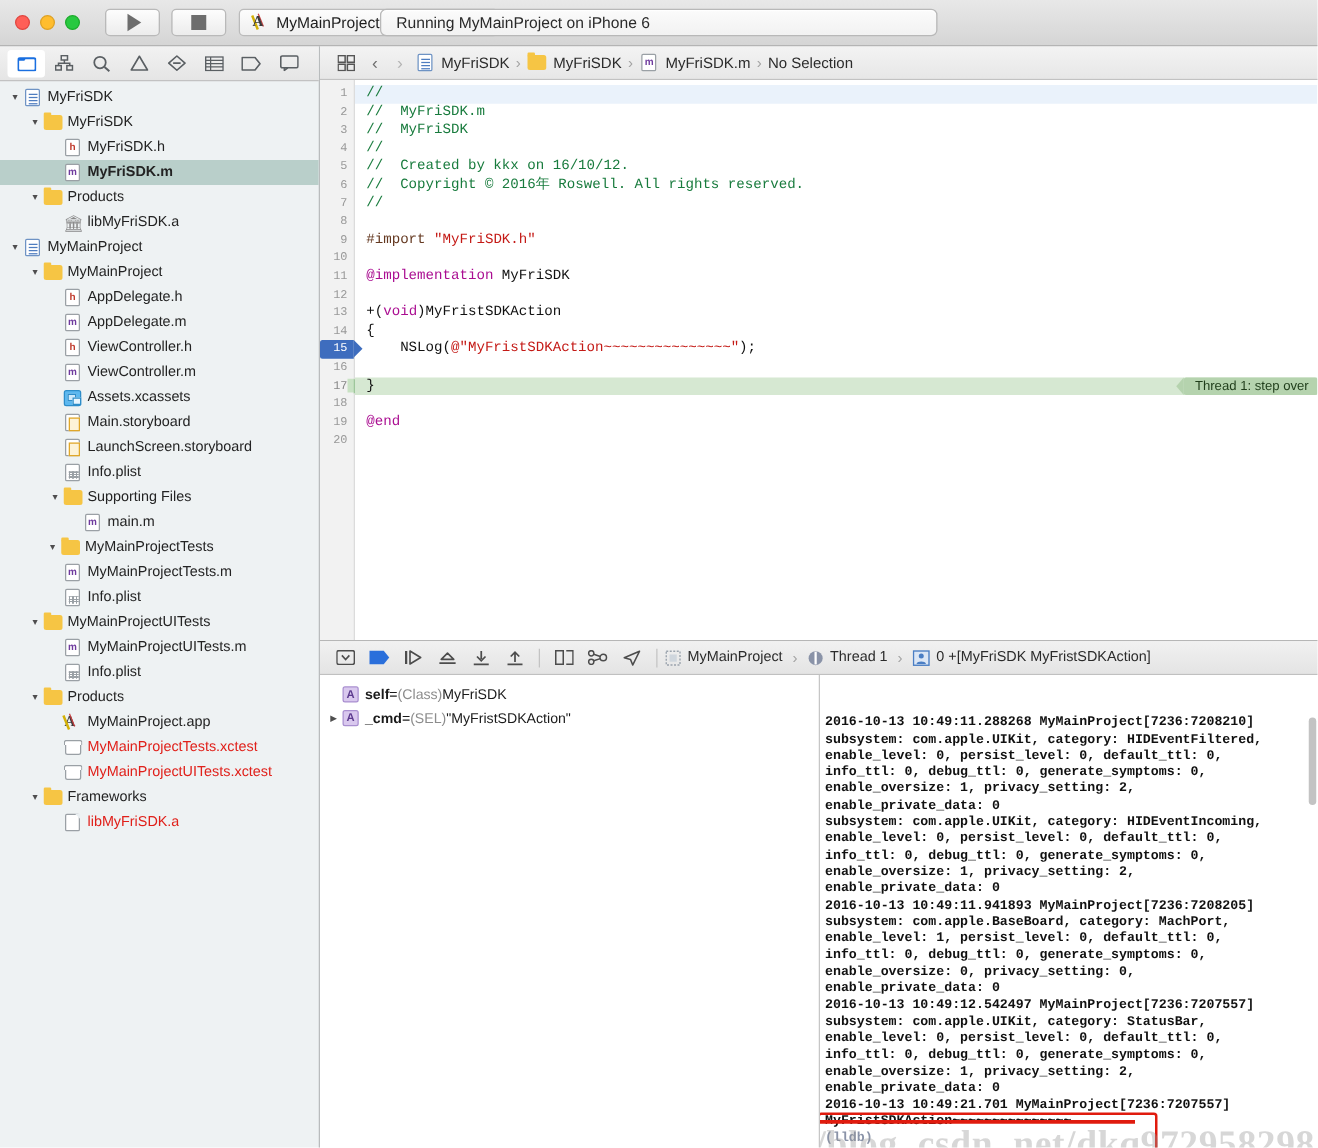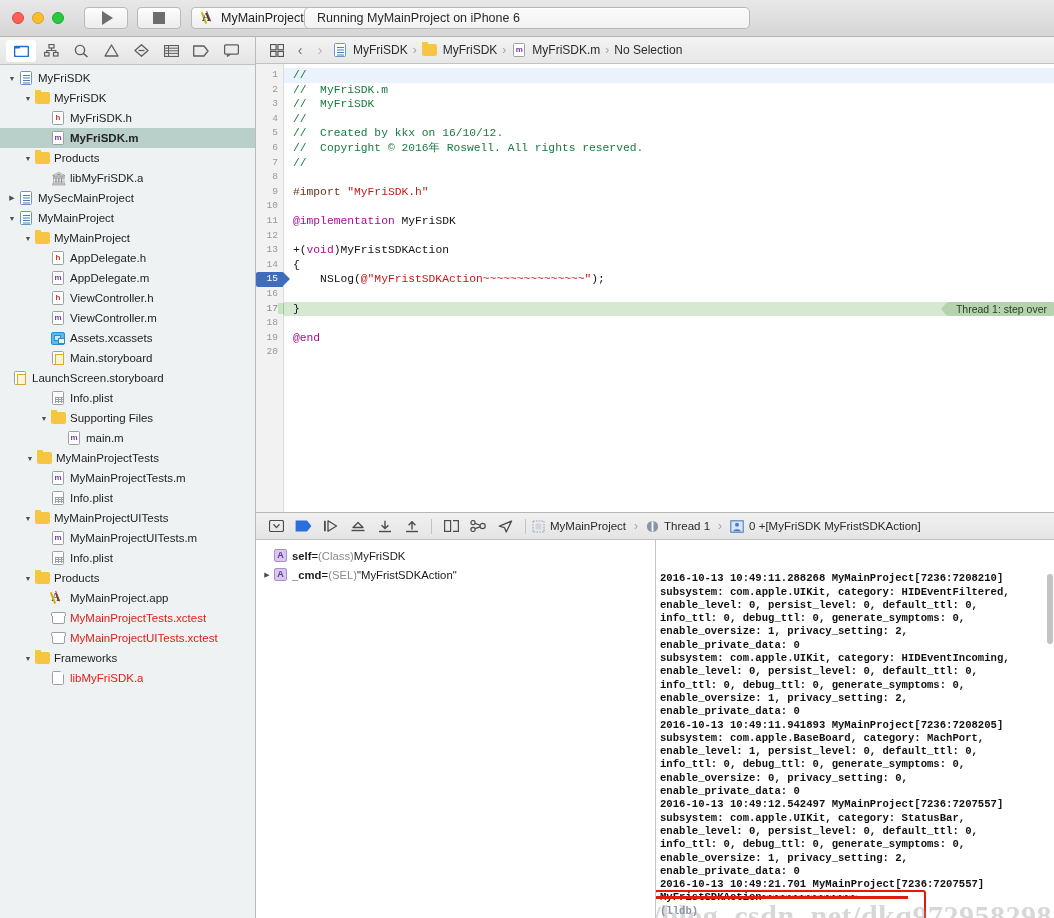--- a/index.html
+++ b/index.html
@@ -342,31 +342,24 @@
             <span class="lbl">Products</span>
           </div>
           <div class="row" style="padding-left: 38px;">
             <span class="tw"></span>
             <span class="ico">
               <span class="f-lib">🏛</span>
             </span>
             <span class="lbl">libMyFriSDK.a</span>
           </div>
           <div class="row" style="padding-left: 6px;">
-            <span class="tw">▶</span>
+            <span class="tw">▼</span>
             <span class="ico">
               <span class="f-proj"></span>
             </span>
-            <span class="lbl">MySecMainProject</span>
-          </div>
-          <div class="row" style="padding-left: 6px;">
-            <span class="tw">▼</span>
-            <span class="ico">
-              <span class="f-proj"></span>
-            </span>
             <span class="lbl">MyMainProject</span>
           </div>
           <div class="row" style="padding-left: 22px;">
             <span class="tw">▼</span>
             <span class="ico">
               <span class="f-folder"></span>
             </span>
             <span class="lbl">MyMainProject</span>
           </div>
           <div class="row" style="padding-left: 38px;">
@@ -404,21 +397,21 @@
             </span>
             <span class="lbl">Assets.xcassets</span>
           </div>
           <div class="row" style="padding-left: 38px;">
             <span class="tw"></span>
             <span class="ico">
               <span class="f-sb"></span>
             </span>
             <span class="lbl">Main.storyboard</span>
           </div>
-          <div class="row" style="">
+          <div class="row" style="padding-left: 38px;">
             <span class="tw"></span>
             <span class="ico">
               <span class="f-sb"></span>
             </span>
             <span class="lbl">LaunchScreen.storyboard</span>
           </div>
           <div class="row" style="padding-left: 38px;">
             <span class="tw"></span>
             <span class="ico">
               <span class="f-plist"></span>
@@ -432,21 +425,21 @@
             </span>
             <span class="lbl">Supporting Files</span>
           </div>
           <div class="row" style="padding-left: 54px;">
             <span class="tw"></span>
             <span class="ico">
               <span class="f-m">m</span>
             </span>
             <span class="lbl">main.m</span>
           </div>
-          <div class="row" style="padding-left: 24px;">
+          <div class="row" style="padding-left: 36px;">
             <span class="tw">▼</span>
             <span class="ico">
               <span class="f-folder"></span>
             </span>
             <span class="lbl">MyMainProjectTests</span>
           </div>
           <div class="row" style="padding-left: 38px;">
             <span class="tw"></span>
             <span class="ico">
               <span class="f-m">m</span>

